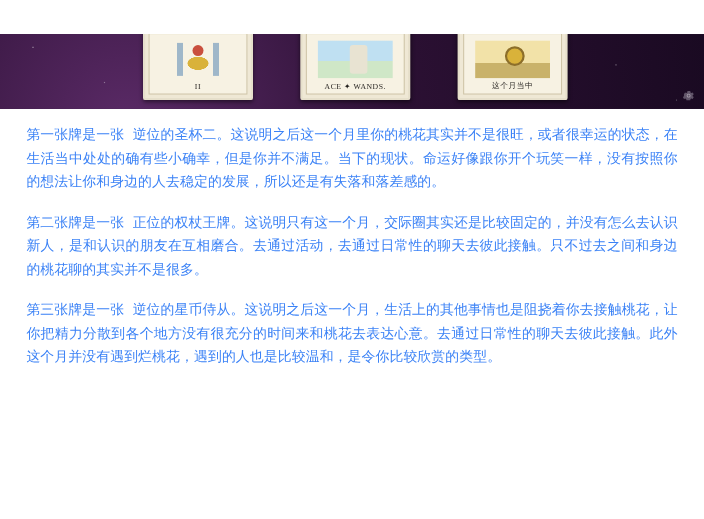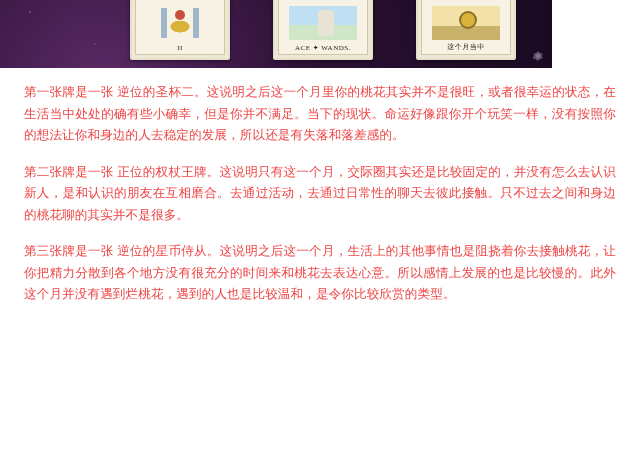--- a/index.html
+++ b/index.html
@@ -16,26 +16,27 @@
   .page {
     position: relative;
     width: 640px;
     height: 472px;
     background: #ffffff;
   }
 
   
   .banner {
     position: relative;
-    width: 552px;
+    width: 640px;
     height: 68px;
     background:
       radial-gradient(circle at 18% 120%, #5a2a66 0%, #2b1033 48%, #1a0a22 100%),
       linear-gradient(180deg, #2a0f33 0%, #200c28 100%);
     overflow: hidden;
+    margin-top: 31px;
   }
   .banner .starfield {
     position: absolute;
     inset: 0;
     background:
       radial-gradient(1px 1px at 30px 12px, rgba(255,255,255,.55), transparent 100%),
       radial-gradient(1px 1px at 95px 44px, rgba(255,255,255,.35), transparent 100%),
       radial-gradient(1px 1px at 200px 20px, rgba(255,255,255,.4), transparent 100%),
       radial-gradient(1px 1px at 330px 8px, rgba(255,255,255,.3), transparent 100%),
       radial-gradient(1px 1px at 430px 52px, rgba(255,255,255,.35), transparent 100%),
@@ -132,23 +133,23 @@
 
   
   .article {
     padding: 14px 24px 0 24px;
     box-sizing: border-box;
   }
   .para {
     margin: 0 0 15px 0;
     font-size: 12.6px;
     line-height: 21.5px;
-    color: #ef4444;
+    color: #3b82f6;
     text-align: justify;
-    font-family: Liberation Sans, sans-serif;
+    font-family: Liberation Mono, monospace;
     letter-spacing: .1px;
   }
   .para:last-child { margin-bottom: 0; }
 </style>
 </head>
 <body>
 
 <div class="page">
 
   <div class="banner">
@@ -177,16 +178,16 @@
 
     <svg class="gear-icon" viewBox="0 0 24 24">
       <path fill="#d8d2dd" d="M12 8.5a3.5 3.5 0 100 7 3.5 3.5 0 000-7zm0 5.5a2 2 0 110-4 2 2 0 010 4z"></path>
       <path fill="#d8d2dd" d="M19.4 13a7.6 7.6 0 000-2l2-1.5-2-3.4-2.3.9a7.6 7.6 0 00-1.7-1L15 3.5H9.9l-.4 2.5c-.6.2-1.2.6-1.7 1l-2.3-.9-2 3.4L3.6 11a7.6 7.6 0 000 2l-2 1.5 2 3.4 2.3-.9c.5.4 1.1.8 1.7 1l.4 2.5H15l.4-2.5c.6-.2 1.2-.6 1.7-1l2.3.9 2-3.4-2-1.5z" opacity=".5"></path>
     </svg>
   </div>
 
   <div class="article">
     <p class="para">第一张牌是一张 逆位的圣杯二。这说明之后这一个月里你的桃花其实并不是很旺，或者很幸运的状态，在生活当中处处的确有些小确幸，但是你并不满足。当下的现状。命运好像跟你开个玩笑一样，没有按照你的想法让你和身边的人去稳定的发展，所以还是有失落和落差感的。</p>
     <p class="para">第二张牌是一张 正位的权杖王牌。这说明只有这一个月，交际圈其实还是比较固定的，并没有怎么去认识新人，是和认识的朋友在互相磨合。去通过活动，去通过日常性的聊天去彼此接触。只不过去之间和身边的桃花聊的其实并不是很多。</p>
-    <p class="para">第三张牌是一张 逆位的星币侍从。这说明之后这一个月，生活上的其他事情也是阻挠着你去接触桃花，让你把精力分散到各个地方没有很充分的时间来和桃花去表达心意。所以感情上发展的也是比较慢的。此外这个月并没有遇到烂桃花，遇到的人也是比较温和，是令你比较欣赏的类型。</p>
+    <p class="para">第三张牌是一张 逆位的星币侍从。这说明之后这一个月，生活上的其他事情也是阻挠着你去接触桃花，让你把精力分散到各个地方没有很充分的时间来和桃花去表达心意。去通过日常性的聊天去彼此接触。此外这个月并没有遇到烂桃花，遇到的人也是比较温和，是令你比较欣赏的类型。</p>
   </div>
 
 </div>
 
 </body></html>

